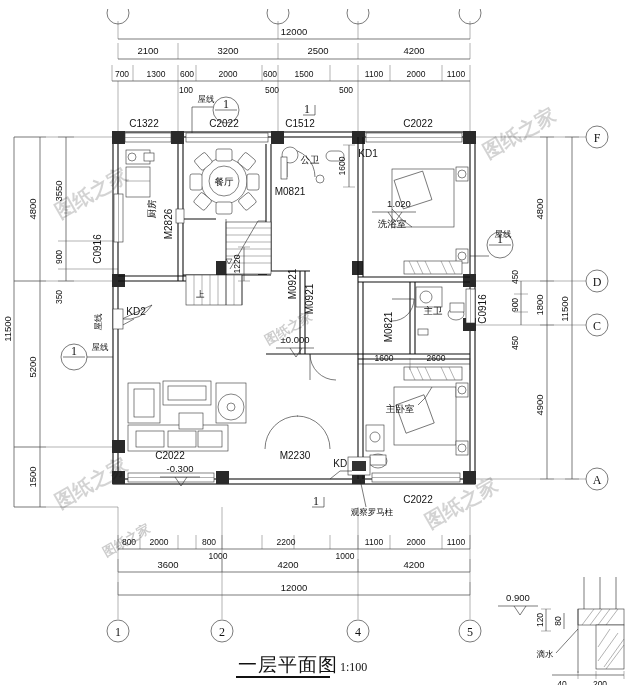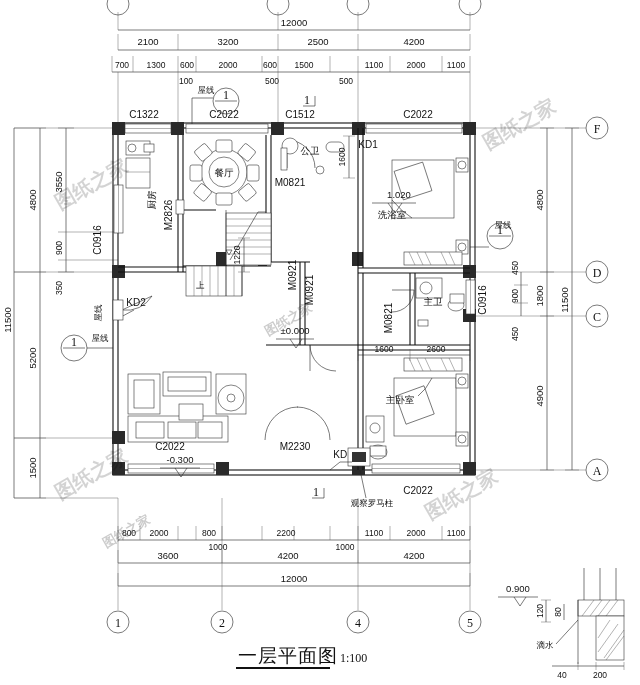--- a/index.html
+++ b/index.html
@@ -1,18 +1,18 @@
 <!DOCTYPE html>
 <html><head>
 <meta charset="utf-8">
 <style>
   html,body{margin:0;padding:0;background:#ffffff;}
   body{width:640px;height:685px;position:relative;overflow:hidden;
        font-family:"Liberation Sans","DejaVu Sans",sans-serif;color:#1a1a1a;}
-  #stage{position:absolute;left:0;top:0;width:640px;height:548px;}
+  #stage{position:absolute;left:0;top:9px;width:640px;height:548px;}
   svg{position:absolute;left:0;top:0;}
   .dimtxt{font-size:9.5px;fill:#111;font-family:"Liberation Sans",sans-serif;}
   .dimtxt-s{font-size:8.5px;fill:#111;font-family:"Liberation Sans",sans-serif;}
   .tagtxt{font-size:10px;fill:#111;font-family:"Liberation Sans",sans-serif;}
   .roomtxt{font-size:9.5px;fill:#111;font-family:"DejaVu Sans",sans-serif;}
   .gridtxt{font-size:12px;fill:#111;font-family:"Liberation Serif",serif;}
   .titletxt{font-size:19px;fill:#111;font-family:"DejaVu Sans",sans-serif;letter-spacing:1px;}
   .scaletxt{font-size:12px;fill:#111;font-family:"Liberation Serif",serif;}
   .wm{font-size:20px;fill:#000;opacity:.17;font-family:"DejaVu Sans",sans-serif;font-weight:bold;}
   .wmsm{font-size:13px;fill:#000;opacity:.2;font-family:"DejaVu Sans",sans-serif;font-weight:bold;}

